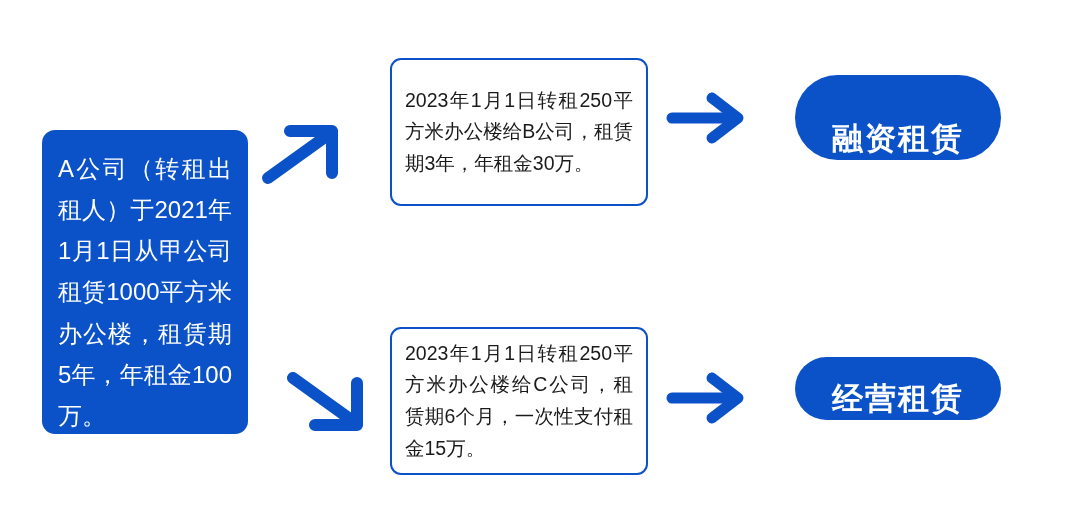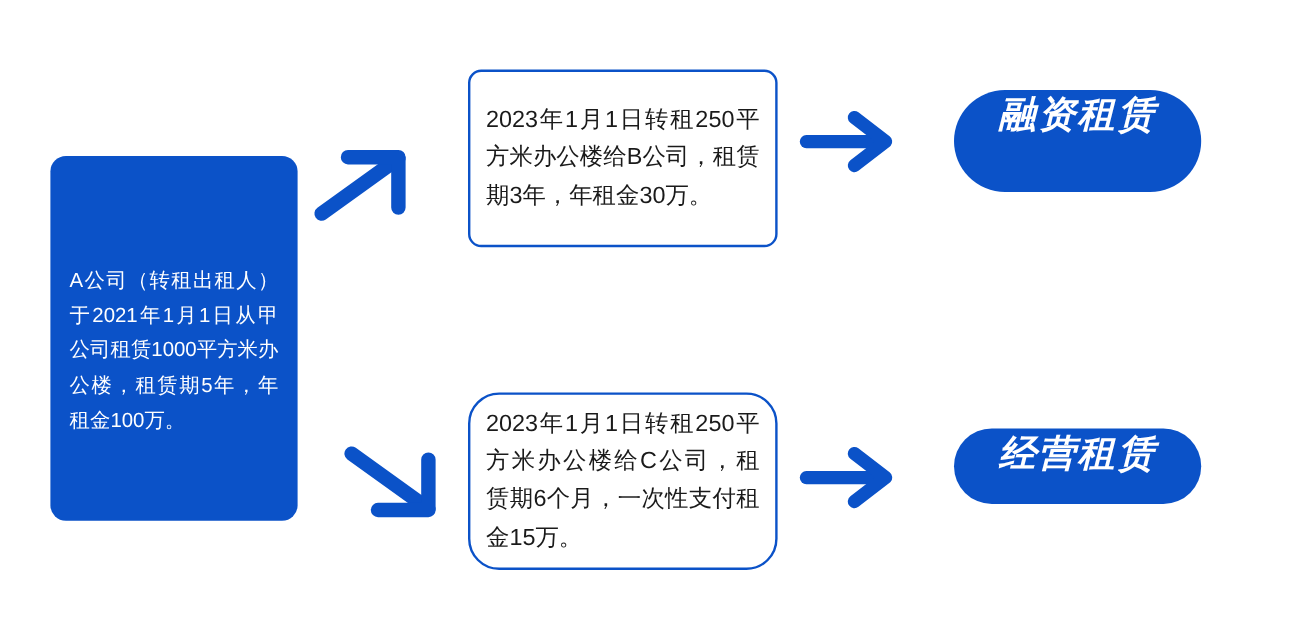--- a/index.html
+++ b/index.html
@@ -28,21 +28,21 @@
     background: var(--accent, #0b52c8);
     border-radius: 13px;
     box-sizing: border-box;
     padding: 18px 16px;
     display: flex;
     align-items: center;
     justify-content: center;
   }
   .source-card .card-text {
     color: #ffffff;
-    font-size: 17px;
+    font-size: 24px;
     line-height: 1.72;
     text-align: justify;
     text-align-last: left;
     text-justify: inter-character;
     letter-spacing: 0px;
     width: 100%;
     margin-top: 20px;
   }
 
   
@@ -73,23 +73,22 @@
 
   
   .pill {
     position: absolute;
     left: 795px;
     width: 206px;
     height: 85px;
     background: var(--accent, #0b52c8);
     border-radius: 44px;
     display: flex;
-    align-items: flex-start;
+    align-items: flex-end;
     justify-content: center;
-    font-style: italic;
   }
   .pill.top    { top: 75px; }
   .pill.bottom { top: 357px; height: 63px; }
   .pill .pill-text {
     color: #ffffff;
     font-size: 31px;
     font-weight: bold;
     letter-spacing: 2px;
     white-space: nowrap;
   }
@@ -136,21 +135,21 @@
     <span class="pill-text" style="color: rgb(255, 255, 255);">融资租赁</span>
   </div>
 
   <div class="arrow diag-down">
     <svg viewBox="0 0 78 60" width="78" height="60" fill="none" stroke="#0b52c8" stroke-width="12" stroke-linecap="round" stroke-linejoin="round">
       <path d="M6 6 L70 52"></path>
       <path d="M28 53 L70 53 L70 11"></path>
     </svg>
   </div>
 
-  <div class="detail-box bottom" style="border-color: rgb(11, 82, 200); border-radius: 26px;">
+  <div class="detail-box bottom" style="border-color: rgb(11, 82, 200);">
     <div class="box-text" style="color: rgb(26, 26, 26);">2023年1月1日转租250平方米办公楼给C公司，租赁期6个月，一次性支付租金15万。</div>
   </div>
 
   <div class="arrow horiz-bottom">
     <svg viewBox="0 0 78 48" width="78" height="48" fill="none" stroke="#0b52c8" stroke-width="11" stroke-linecap="round" stroke-linejoin="round">
       <path d="M4 24 L66 24"></path>
       <path d="M44 4 L70 24 L44 44"></path>
     </svg>
   </div>
 

